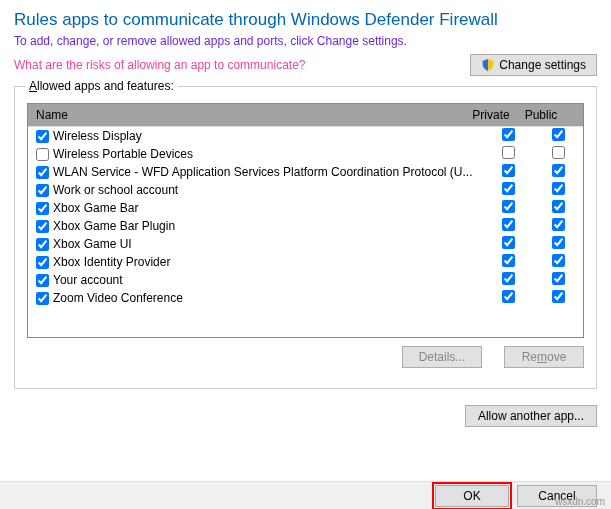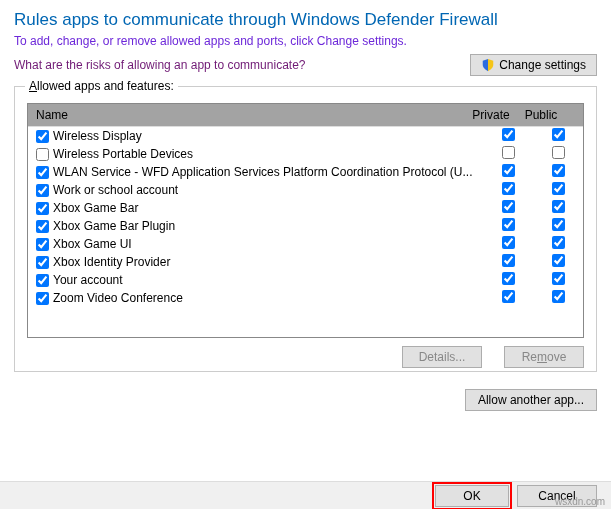--- a/index.html
+++ b/index.html
@@ -29,21 +29,21 @@
       color: #6d28d9;
       margin-bottom: 6px;
     }
     .top-row {
       display: flex;
       justify-content: space-between;
       align-items: center;
       margin-bottom: 10px;
     }
     .link {
-      color: #701a75;
+      color: #ec4899;
       font-size: 12px;
       cursor: pointer;
     }
     .btn {
       font-family: inherit;
       font-size: 12px;
       padding: 3px 12px;
       background: #e1e1e1;
       border: 1px solid #adadad;
       cursor: pointer;
@@ -60,23 +60,23 @@
       gap: 4px;
       padding: 3px 10px;
     }
     .shield-icon {
       display: inline-block;
       width: 14px;
       height: 14px;
     }
     .group-box {
       border: 1px solid #ccc;
-      padding: 10px 12px 3px 12px;
+      padding: 10px 12px 20px 12px;
       position: relative;
-      margin-bottom: 17px;
+      margin-bottom: 0;
     }
     .group-label {
       position: absolute;
       top: -8px;
       left: 10px;
       background: #fff;
       padding: 0 4px;
       font-size: 12px;
     }
     .underline-a {
@@ -150,20 +150,21 @@
     .group-actions {
       display: flex;
       justify-content: flex-end;
       gap: 22px;
       margin-top: 8px;
     }
     .allow-row {
       display: flex;
       justify-content: flex-end;
       margin-bottom: 10px;
+      margin-top: 16px;
     }
     .footer {
       position: absolute;
       bottom: 0;
       left: 0;
       right: 0;
       height: 28px;
       background: #f0f0f0;
       border-top: 1px solid #ddd;
       display: flex;

